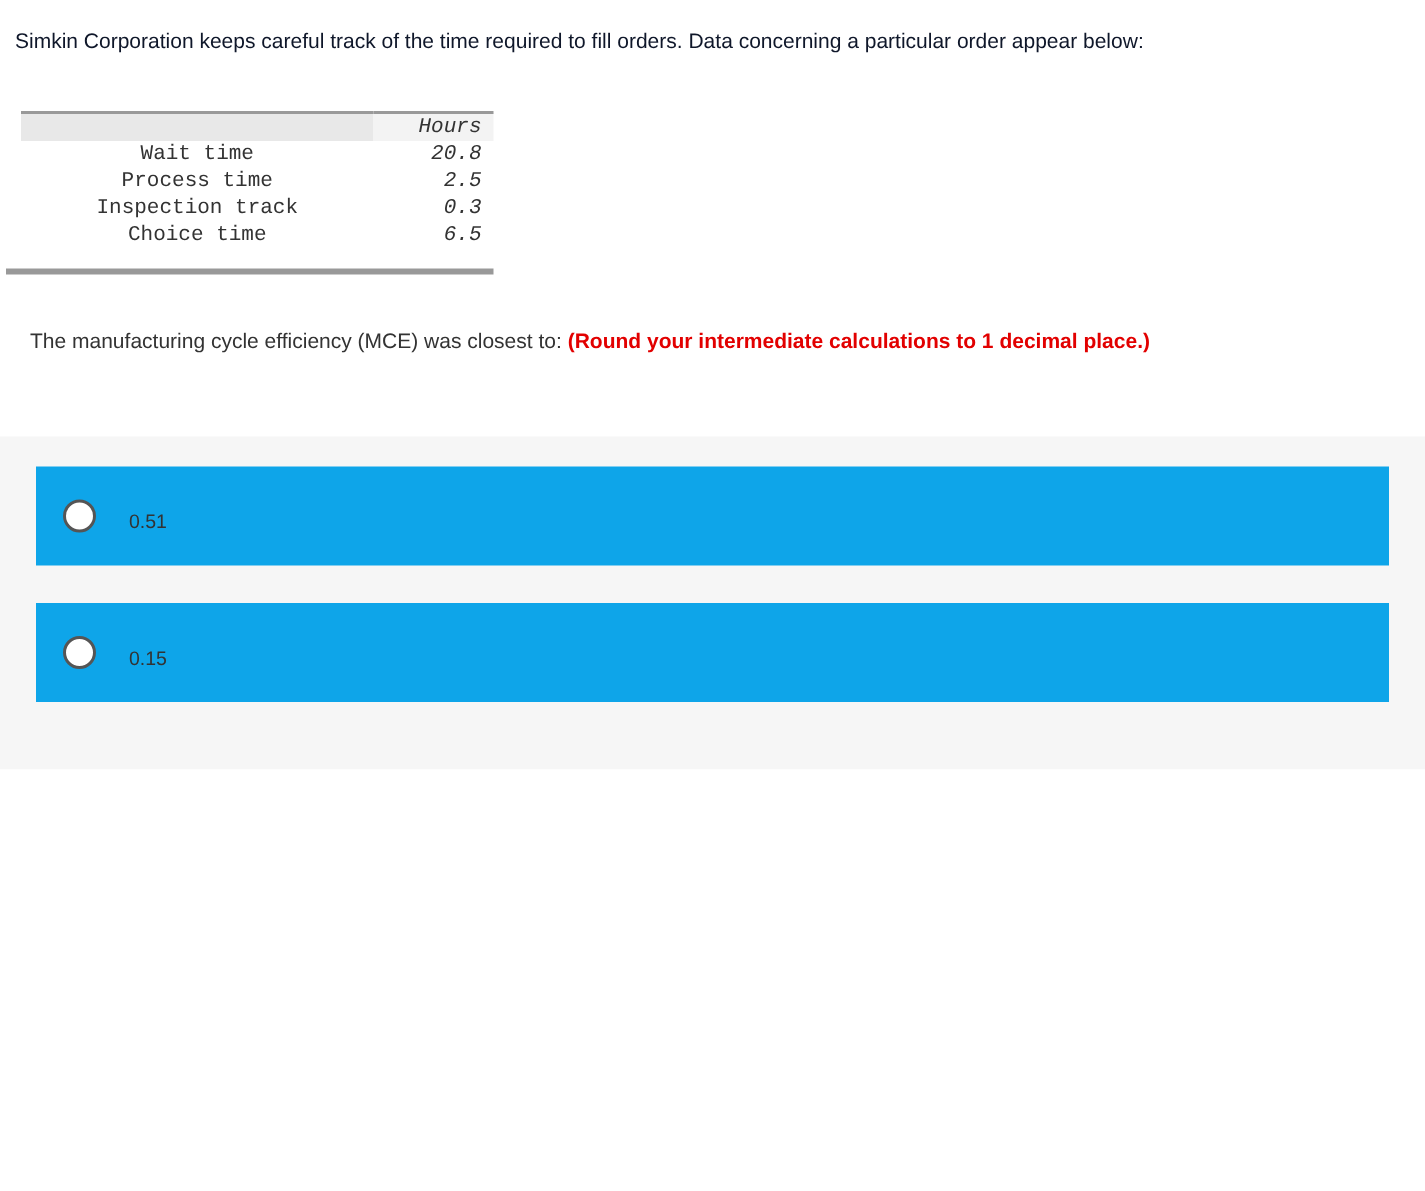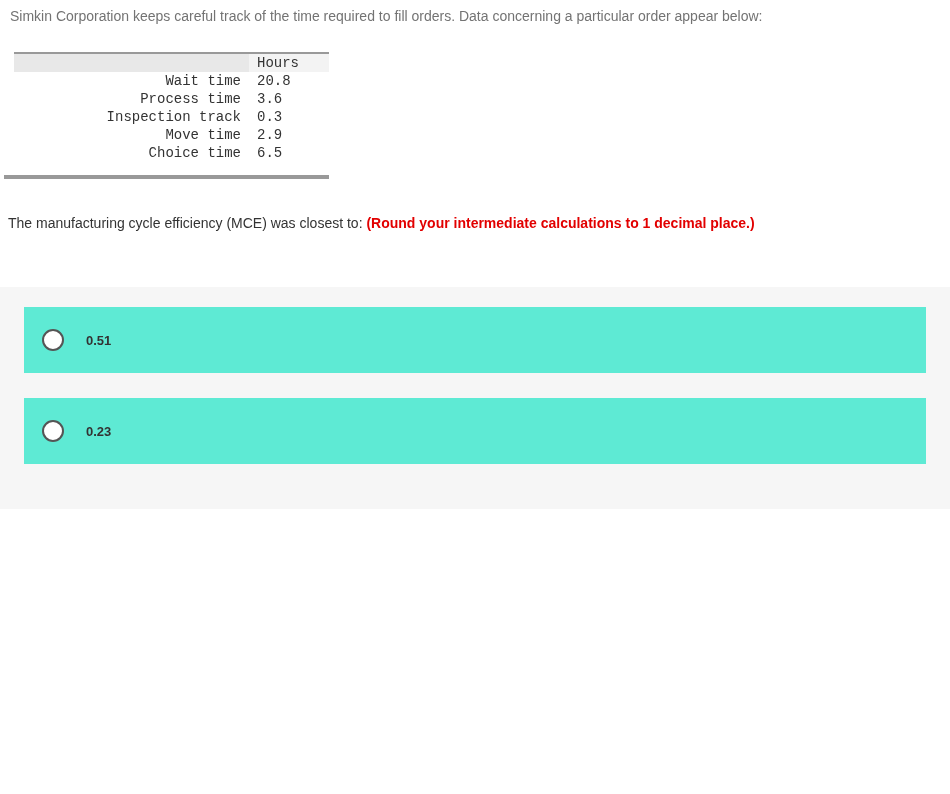--- a/index.html
+++ b/index.html
@@ -9,41 +9,42 @@
     }
     body {
       font-family: Arial, sans-serif;
       font-size: 14px;
       color: #333;
       background: #fff;
       width: 950px;
       padding: 0;
     }
     .intro {
-      padding: 8px 10px;
+      padding: 19px 10px;
       font-size: 14px;
-      color: #737373;
+      color: #0f172a;
     }
     .data-table {
       margin: 20px 10px 10px 10px;
       width: 315px;
       border-collapse: collapse;
     }
     .data-table td, .data-table th {
       font-family: "Courier New", monospace;
       font-size: 14px;
       padding: 1px 8px;
-      text-align: right;
+      text-align: center;
     }
     .data-table th {
       font-weight: normal;
     }
     .data-table .num {
-      text-align: left;
+      text-align: right;
       width: 80px;
+      font-style: italic;
     }
     .data-table thead tr {
       border-top: 2px solid #999;
     }
     .data-table thead td, .data-table thead th {
       background: #f3f3f3;
     }
     .data-table tbody tr:last-child td {
       padding-bottom: 4px;
     }
@@ -53,48 +54,47 @@
       margin-left: 4px;
       margin-bottom: 30px;
     }
     .data-table thead th:first-child {
       border-bottom: none;
     }
     .header-row td:first-child {
       background: #e8e8e8;
     }
     .question-line {
-      padding: 6px 8px;
+      padding: 6px 20px;
       font-size: 14px;
       color: #333;
       margin-bottom: 50px;
     }
     .red-text {
       color: #e20000;
       font-weight: bold;
     }
     .mc-container {
       background: #f6f6f6;
       padding: 20px 24px;
       margin: 0 0 0 0;
     }
     .mc-title {
       font-size: 14px;
       color: #333;
       margin-bottom: 30px;
     }
     .option {
-      background: #5eead4;
+      background: #0ea5e9;
       padding: 22px 18px;
       margin-bottom: 25px;
       display: flex;
-      align-items: center;
+      align-items: flex-end;
       gap: 22px;
       cursor: pointer;
-      font-weight: bold;
     }
     .radio-circle {
       width: 22px;
       height: 22px;
       border: 2px solid #555;
       border-radius: 50%;
       flex-shrink: 0;
       background: #fff;
     }
     .option-label {
@@ -118,29 +118,25 @@
         <th class="num">Hours</th>
       </tr>
     </thead>
     <tbody>
       <tr>
         <td>Wait time</td>
         <td class="num">20.8</td>
       </tr>
       <tr>
         <td>Process time</td>
-        <td class="num">3.6</td>
+        <td class="num">2.5</td>
       </tr>
       <tr>
         <td>Inspection track</td>
         <td class="num">0.3</td>
-      </tr>
-      <tr>
-        <td>Move time</td>
-        <td class="num">2.9</td>
       </tr>
       <tr>
         <td>Choice time</td>
         <td class="num">6.5</td>
       </tr>
     </tbody>
   </table>
 </div>
 
 <div class="question-line">
@@ -148,18 +144,18 @@
 </div>
 
 <div class="mc-container">
 
   <div class="option">
     <div class="radio-circle"></div>
     <div class="option-label">0.51</div>
   </div>
 
 
-
   <div class="option">
     <div class="radio-circle"></div>
-    <div class="option-label">0.23</div>
+    <div class="option-label">0.15</div>
   </div>
+
 </div>
 
 </body></html>

